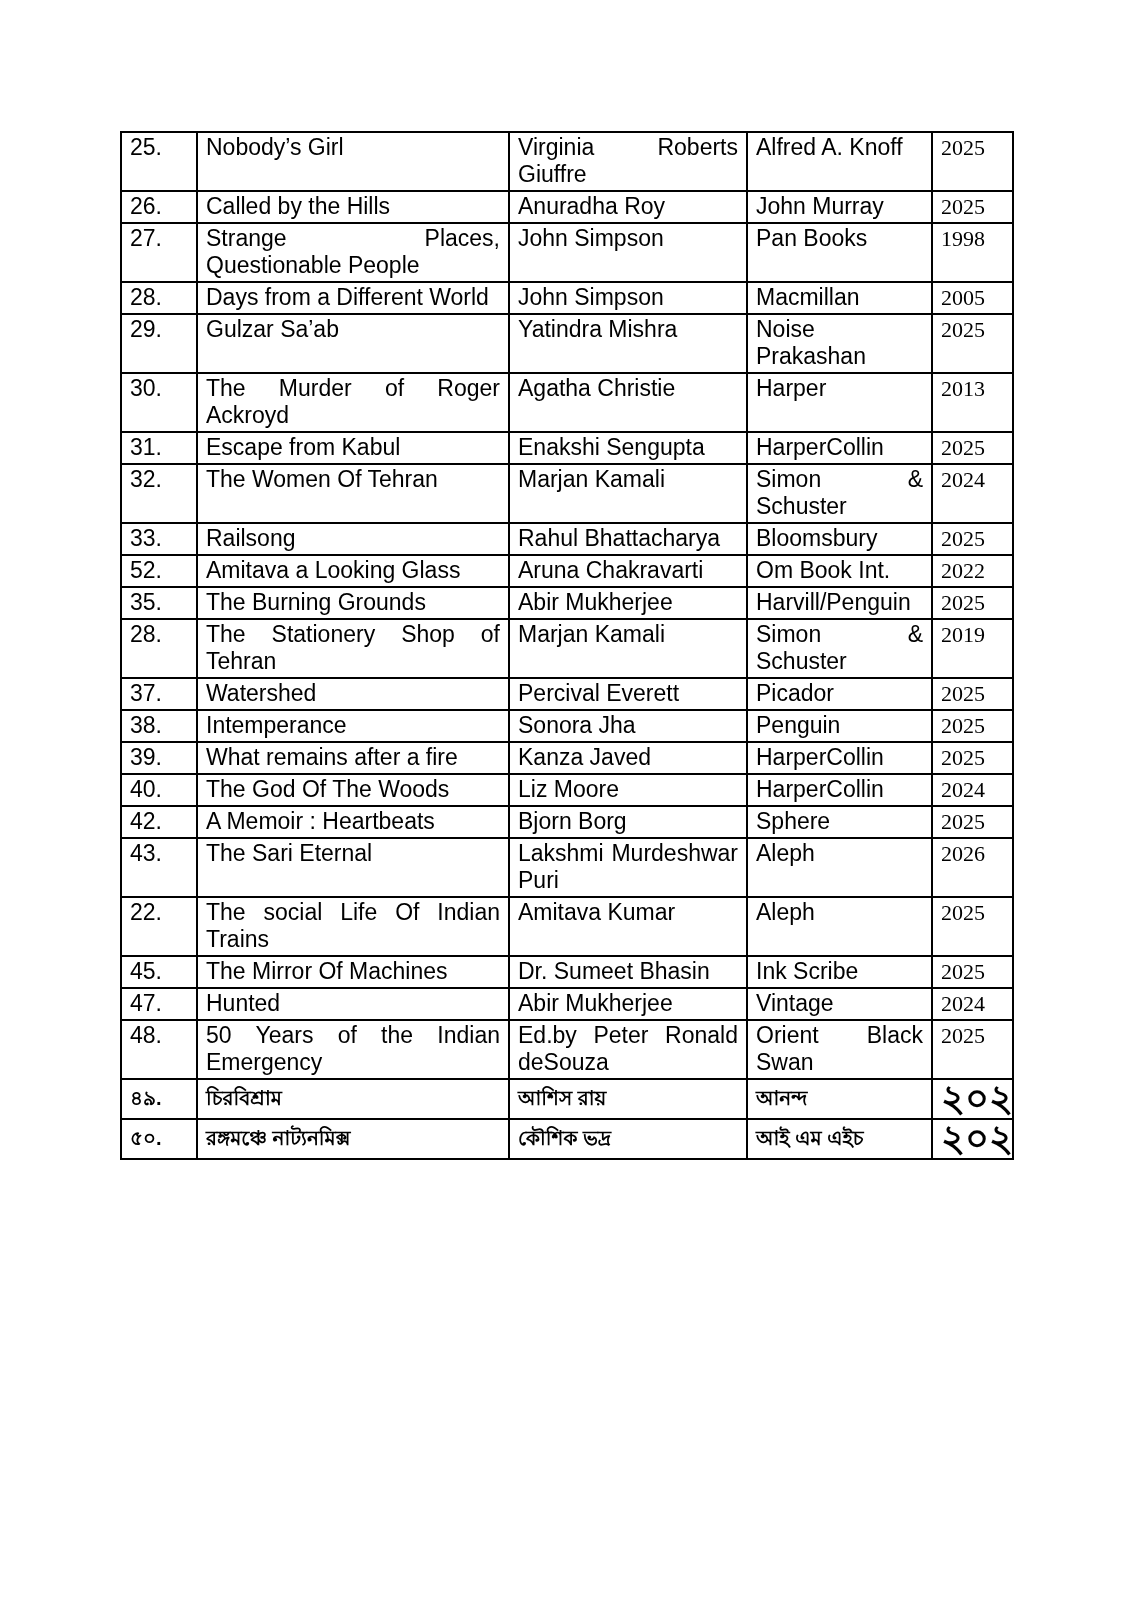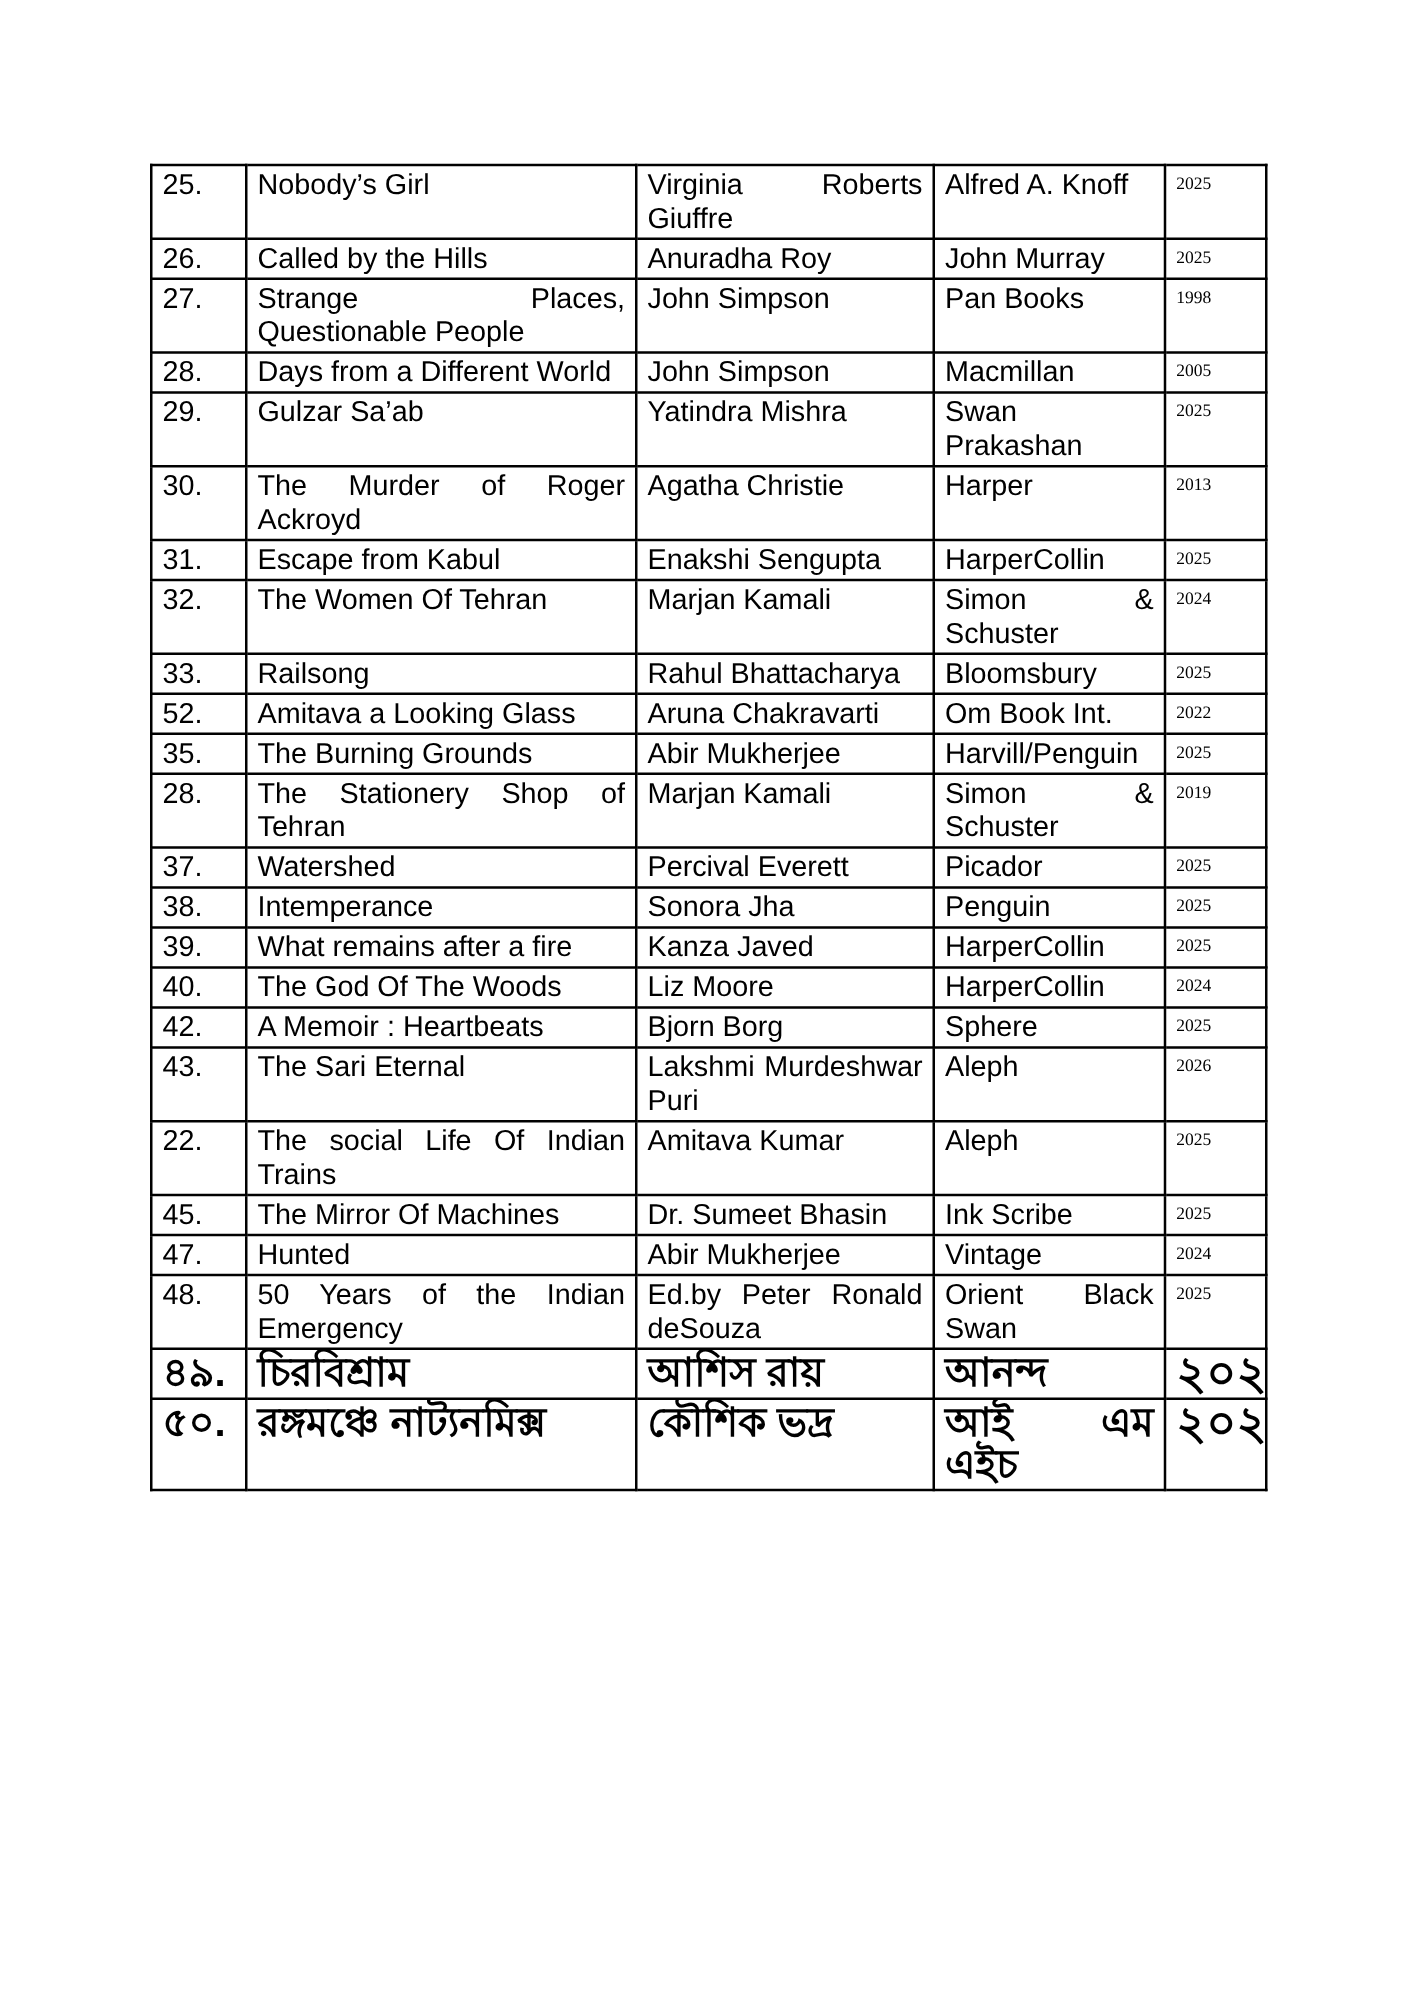--- a/index.html
+++ b/index.html
@@ -34,26 +34,26 @@
   }
   td.no {
     padding-left: 14px;
     padding-right: 2px;
   }
   td.title, td.author, td.publisher {
     text-align: justify;
   }
   td.year {
     font-family: "Liberation Serif", serif;
-    font-size: 14px;
+    font-size: 22px;
     padding-left: 7px;
   }
   tr.bengali td {
     font-weight: 700;
-    font-size: 32px;
+    font-size: 20px;
     line-height: 33px;
     padding-top: 2px;
     padding-bottom: 3px;
   }
   tr.bengali td.year {
     font-family: "Liberation Sans", sans-serif;
     font-size: 37px;
   }
 </style>
 </head>
@@ -94,21 +94,21 @@
           <td class="no">28.</td>
           <td class="title">Days from a Different World</td>
           <td class="author">John Simpson</td>
           <td class="publisher">Macmillan</td>
           <td class="year">2005</td>
         </tr>
         <tr>
           <td class="no">29.</td>
           <td class="title">Gulzar Sa’ab</td>
           <td class="author">Yatindra Mishra</td>
-          <td class="publisher">Swan Prakashan</td>
+          <td class="publisher">Noise Prakashan</td>
           <td class="year">2025</td>
         </tr>
         <tr>
           <td class="no">30.</td>
           <td class="title">The Murder of Roger Ackroyd</td>
           <td class="author">Agatha Christie</td>
           <td class="publisher">Harper</td>
           <td class="year">2013</td>
         </tr>
         <tr>

